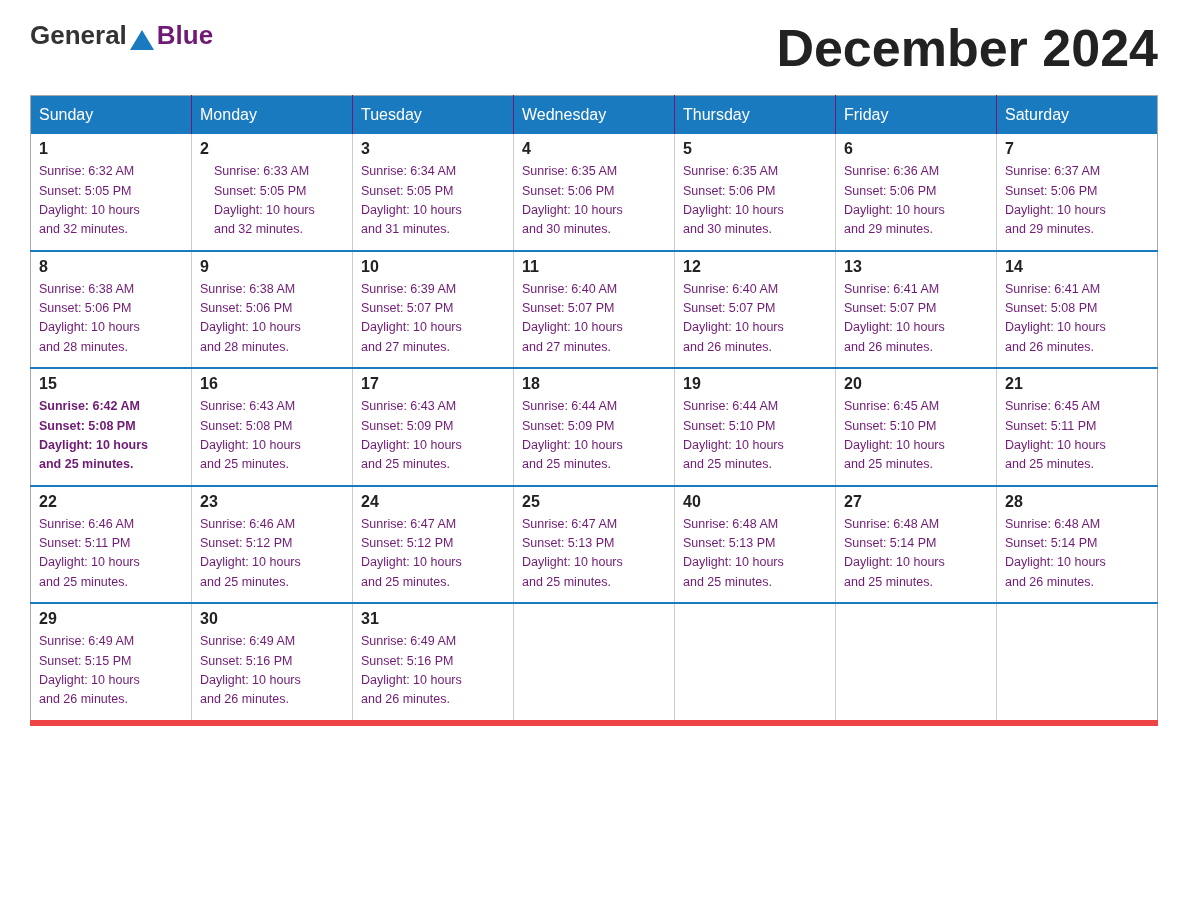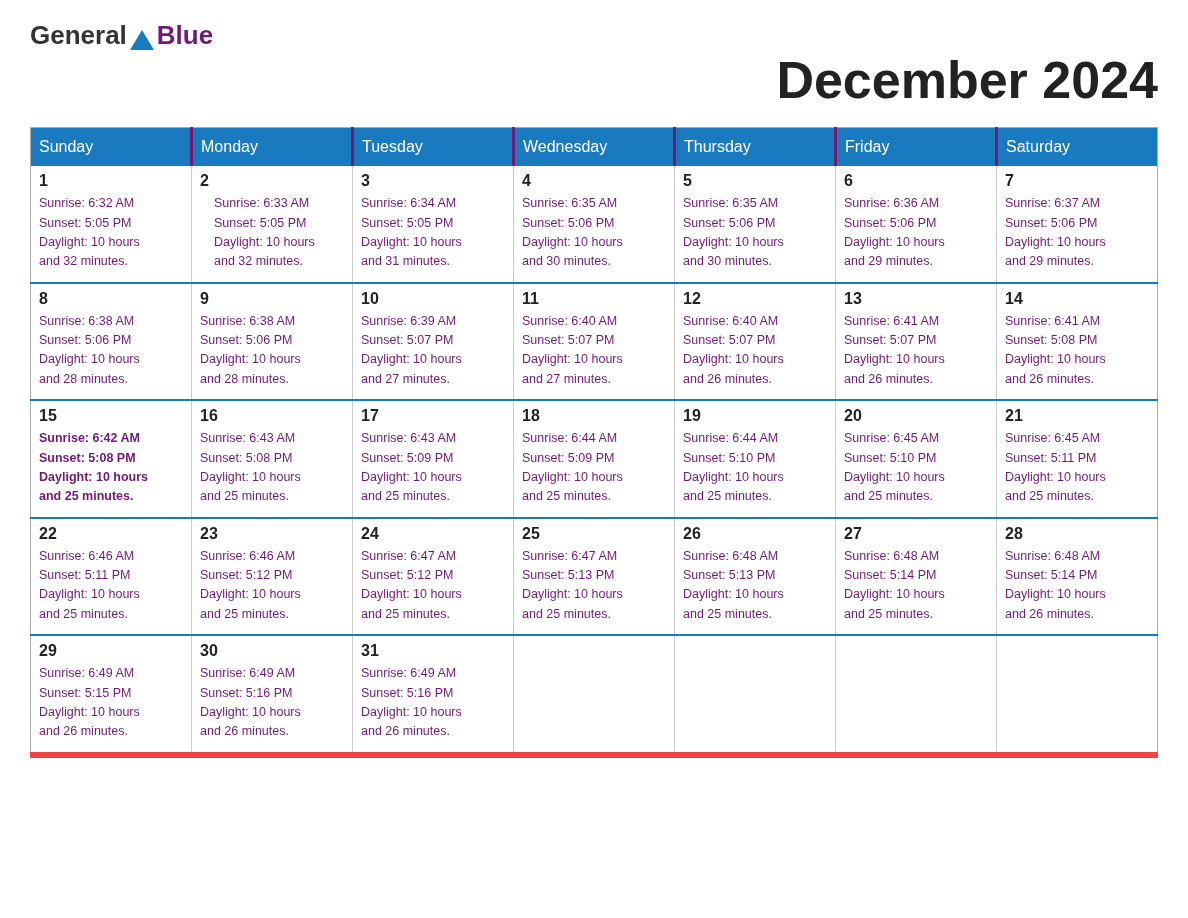--- a/index.html
+++ b/index.html
@@ -38,21 +38,20 @@
       border-bottom: 20px solid #1a7abf;
       margin: 0 3px;
       position: relative;
       top: 4px;
     }
     .logo-blue {
       color: #701a75;
     }
     .title-block {
       text-align: right;
-      margin-top: 32px;
     }
     .month-title {
       font-size: 52px;
       font-weight: bold;
       color: #222;
       line-height: 1.1;
     }
     .location {
       font-size: 22px;
       color: #555;
@@ -63,21 +62,21 @@
       border-collapse: collapse;
       border: 1px solid #aaa;
     }
     .calendar thead tr th {
       background-color: #1a7abf;
       color: #fff;
       font-size: 16px;
       font-weight: normal;
       padding: 10px 8px;
       text-align: left;
-      border-right: 3px solid #701a75;
+      border-right: 1px solid #701a75;
     }
     .calendar thead tr th:last-child {
       border-right: none;
     }
     .calendar tbody tr td {
       vertical-align: top;
       padding: 6px 8px 10px 8px;
       border-right: 1px solid #ccc;
       border-bottom: 2px solid #1a7abf;
       font-size: 13px;
@@ -311,21 +310,21 @@
 and 25 minutes.</div>
         </td>
         <td>
           <span class="day-number">25</span>
           <div class="day-info" style="white-space: pre-line;">Sunrise: 6:47 AM
 Sunset: 5:13 PM
 Daylight: 10 hours
 and 25 minutes.</div>
         </td>
         <td>
-          <span class="day-number">26</span>
+          <span class="day-number">40</span>
           <div class="day-info" style="white-space: pre-line;">Sunrise: 6:48 AM
 Sunset: 5:13 PM
 Daylight: 10 hours
 and 25 minutes.</div>
         </td>
         <td>
           <span class="day-number">27</span>
           <div class="day-info" style="white-space: pre-line;">Sunrise: 6:48 AM
 Sunset: 5:14 PM
 Daylight: 10 hours

